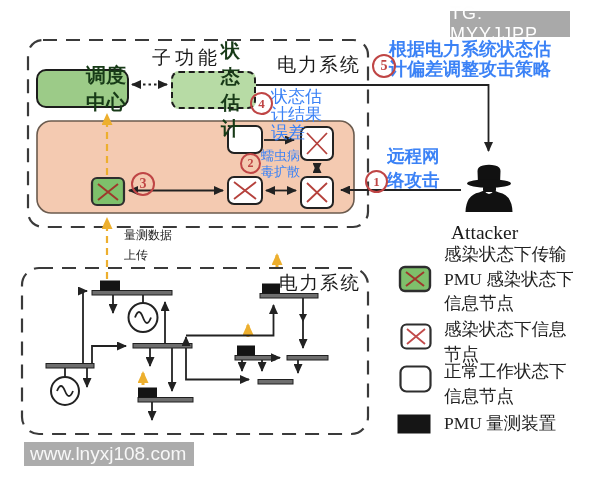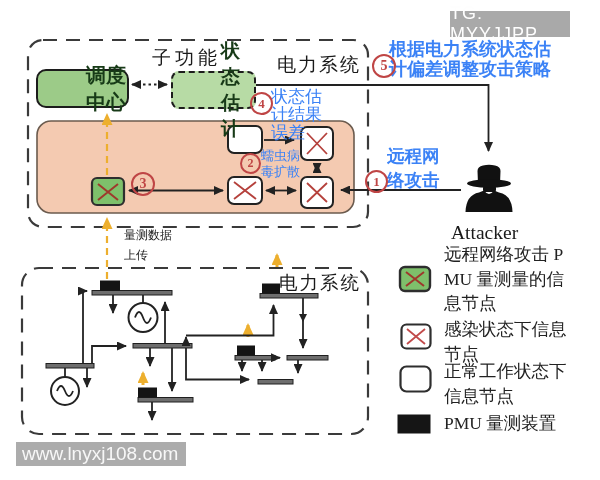--- a/index.html
+++ b/index.html
@@ -14,21 +14,21 @@
            font-family:"Liberation Serif","DejaVu Serif",serif;}
   .nodebox{position:absolute;z-index:2;display:flex;align-items:center;justify-content:center;
            box-sizing:border-box;color:#173a17;font-weight:600;padding-left:48px;}
   .sans{font-family:"Liberation Sans","DejaVu Sans",sans-serif;}
   #dispatch-center{left:36px;top:69px;width:93px;height:39px;background:#9ccb88;
                    border:2.5px solid #1c1c1c;border-radius:10px;font-size:20px;}
   #state-estimation{left:171px;top:71px;width:85px;height:38px;background:#b7dba5;
                     border:2px dashed #1c1c1c;border-radius:8px;font-size:19px;}
   #tg-badge{left:450px;top:11px;width:120px;height:26px;background:#a9a9a9;color:#fefefe;
             font-size:18px;display:flex;align-items:center;justify-content:center;letter-spacing:1px;z-index:4;}
-  #watermark{left:16px;top:442px;width:164px;height:24px;background:#acacac;color:#f7f7f7;
+  #watermark{left:24px;top:442px;width:164px;height:24px;background:#acacac;color:#f7f7f7;
              font-size:19px;line-height:24px;padding-left:6px;z-index:4;}
   .legend-label{position:absolute;z-index:2;width:130px;font-size:17.5px;line-height:24.5px;
                 color:#222;word-break:break-all;}
   .legend-icon{position:absolute;z-index:2;}
 </style>
 </head>
 <body>
 
 <div id="stage">
 
@@ -166,21 +166,21 @@
   <div class="txt red cjk" style="left:261px;top:148px;width:42px;font-size:13px;line-height:15.5px;">蠕虫病毒扩散</div>
 
   <div class="txt cjk" style="left:124px;top:225px;width:58px;font-size:12px;line-height:20px;">量测数据上传</div>
   <div class="txt" style="left:279px;top:270px;font-size:18.5px;letter-spacing:2px;">电力系统</div>
   <div class="txt" style="left:451px;top:214px;font-size:19.5px;margin-top:8px;">Attacker</div>
 
   <svg class="legend-icon" style="left:398px;top:265px;" width="34" height="28">
     <rect x="2" y="2" width="30" height="24" rx="5" fill="#7ec06b" stroke="#2e2e2e" stroke-width="2.4"></rect>
     <path d="M8,7 L26,21 M26,7 L8,21" stroke="#9e382c" stroke-width="2" fill="none"></path>
   </svg>
-  <div class="legend-label" style="left:444px;top:242px;">远程网络攻击 PMU 量测量的信息节点</div>
+  <div class="legend-label" style="left:444px;top:242px;">感染状态下传输 PMU 感染状态下信息节点</div>
 
   <svg class="legend-icon" style="left:400px;top:323px;" width="32" height="27">
     <rect x="1.5" y="1.5" width="29" height="24" rx="5" fill="#ffffff" stroke="#2e2e2e" stroke-width="2.2"></rect>
     <path d="M7,6 L25,21 M25,6 L7,21" stroke="#c24b4b" stroke-width="1.8" fill="none"></path>
   </svg>
   <div class="legend-label" style="left:444px;top:317px;font-family:Liberation Serif, serif;">感染状态下信息节点</div>
 
   <svg class="legend-icon" style="left:399px;top:365px;" width="33" height="28">
     <rect x="1.5" y="1.5" width="30" height="25" rx="6" fill="#ffffff" stroke="#2e2e2e" stroke-width="2.2"></rect>
   </svg>

